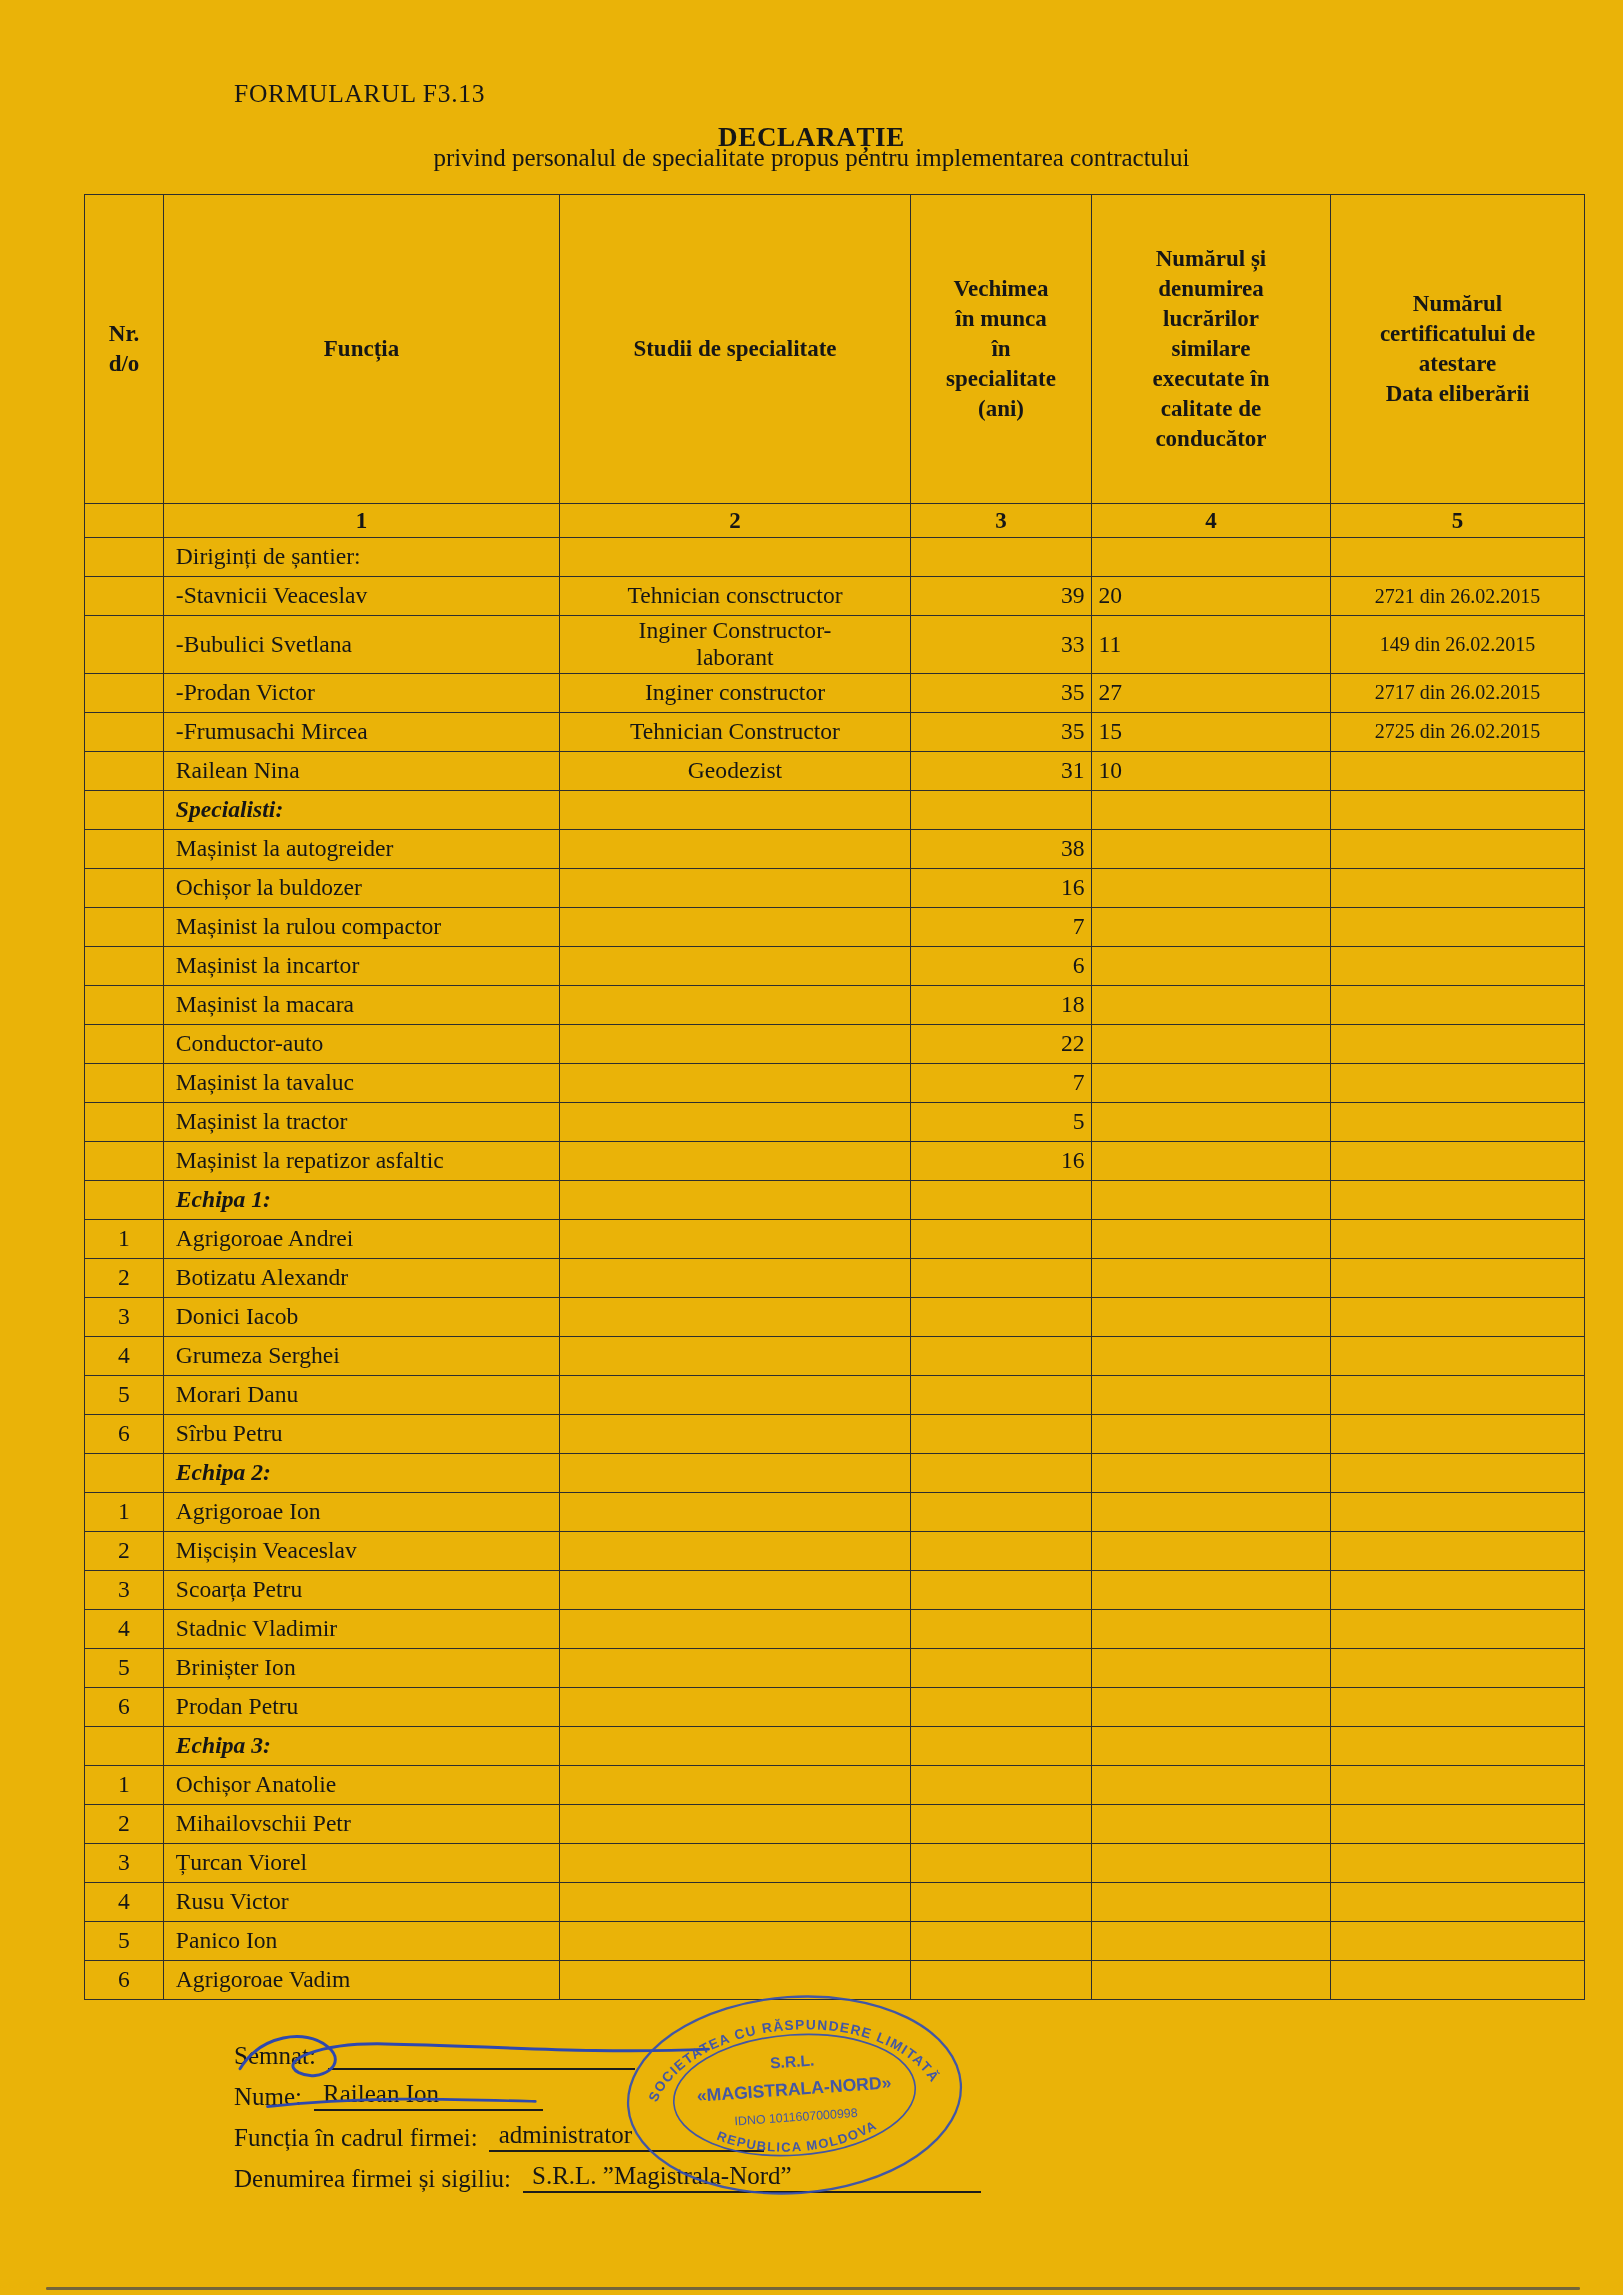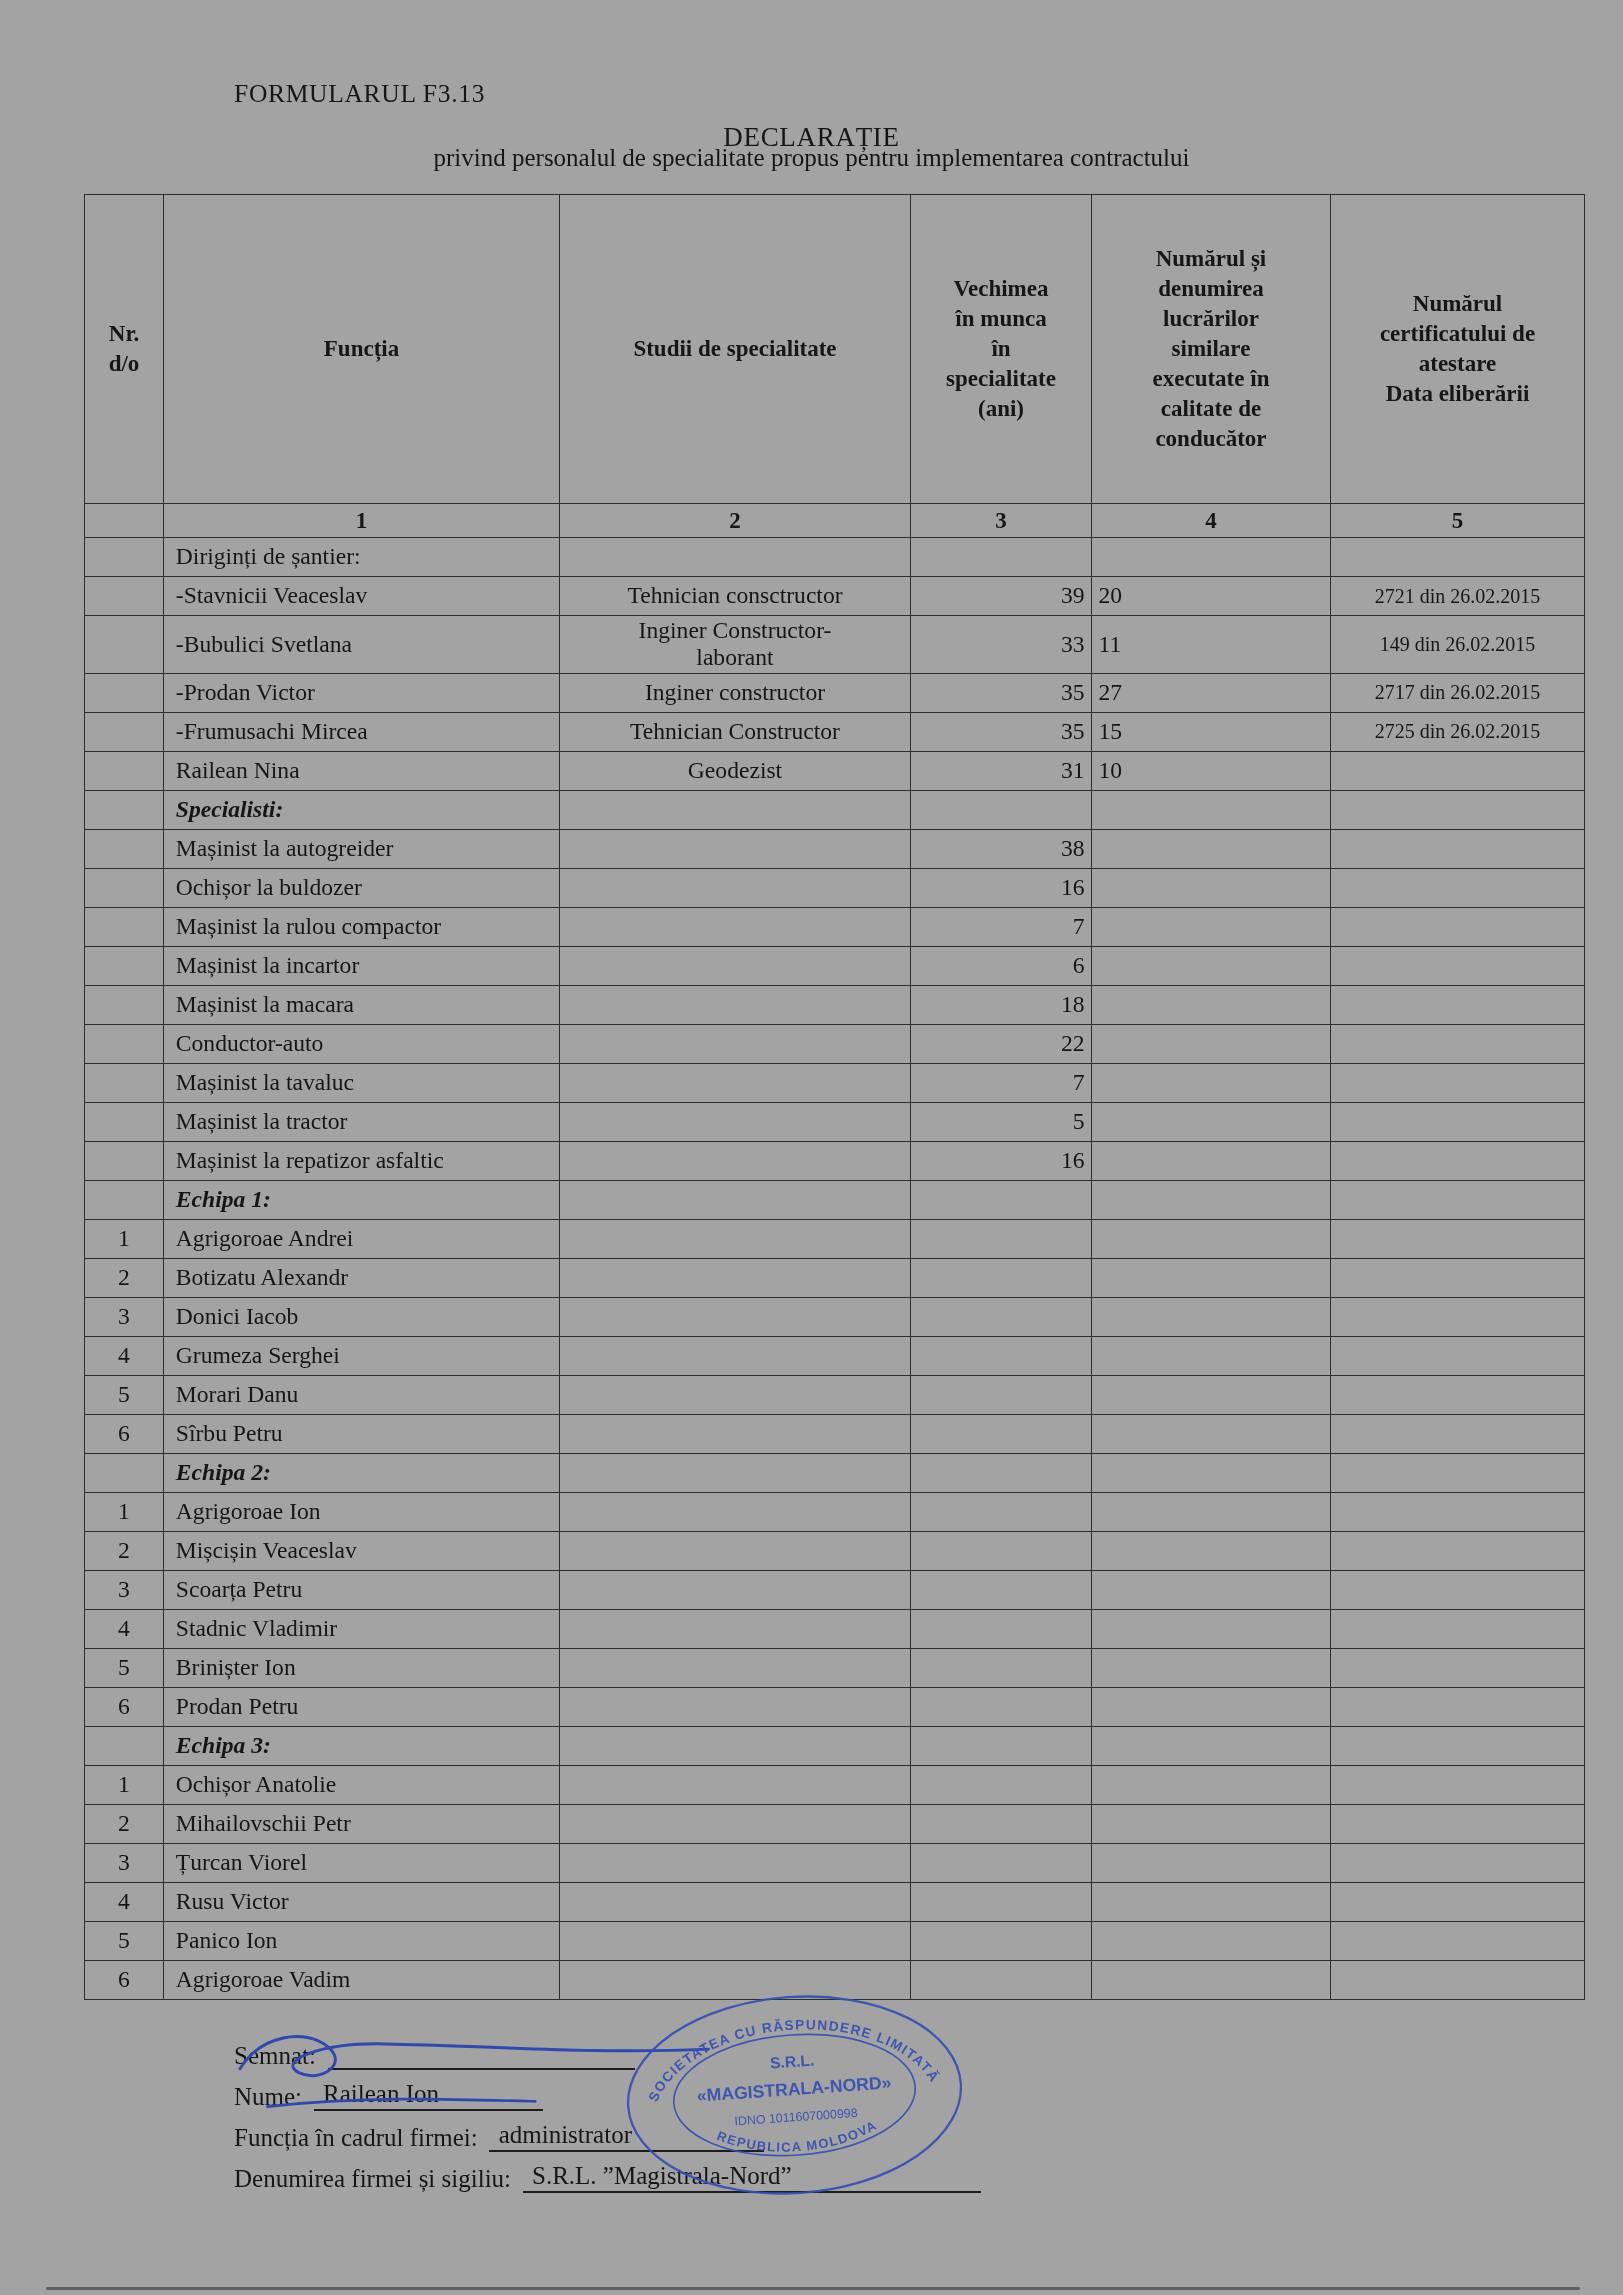--- a/index.html
+++ b/index.html
@@ -6,30 +6,30 @@
   html, body { margin: 0; padding: 0; }
   body {
     width: 1623px; height: 2295px;
     background: #ffffff;
     font-family: "Liberation Serif", "DejaVu Serif", serif;
     color: #161616;
   }
   .sheet {
     position: relative;
     width: 1623px; height: 2295px;
-    background: #a3a3a3;
+    background: #eab308;
     overflow: hidden;
   }
   .form-label {
     position: absolute; left: 234px; top: 79px;
     font-size: 25.5px; letter-spacing: 0.7px;
   }
   .doc-title {
     position: absolute; left: 0; top: 122px; width: 100%;
-    text-align: center; font-size: 27px; font-weight: normal; letter-spacing: 0.7px;
+    text-align: center; font-size: 27px; font-weight: bold; letter-spacing: 0.7px;
   }
   .doc-subtitle {
     position: absolute; left: 0; top: 144px; width: 100%;
     text-align: center; font-size: 25px; font-weight: normal;
   }
   table.main-table {
     position: absolute; left: 84px; top: 194px;
     width: 1499px;
     border-collapse: collapse; table-layout: fixed;
     font-size: 23.6px;

